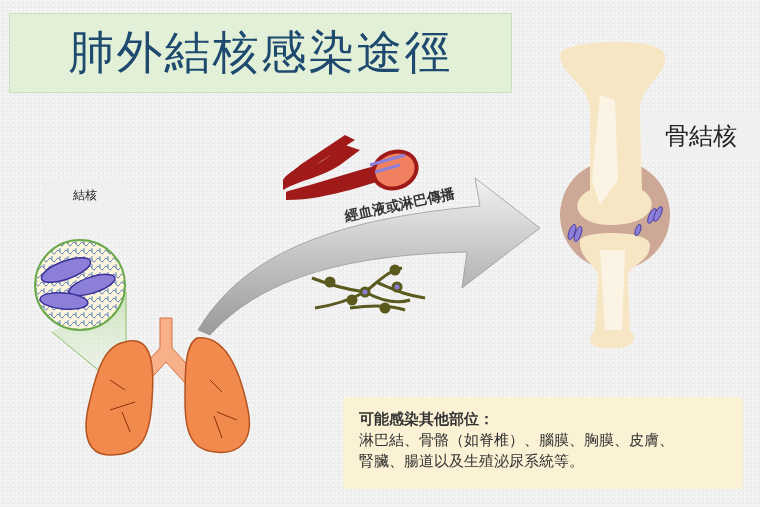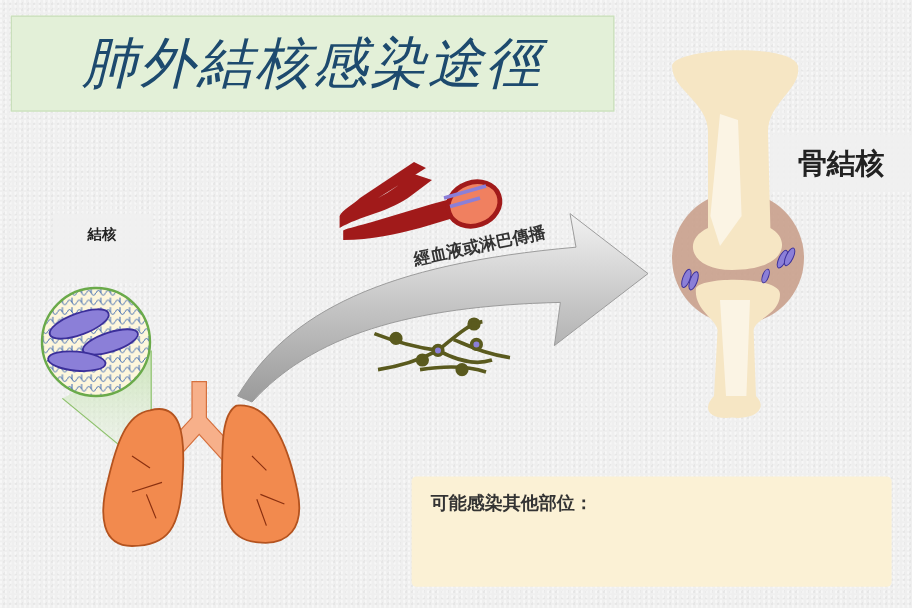--- a/index.html
+++ b/index.html
@@ -9,29 +9,29 @@
     background-image:
       radial-gradient(circle at 20% 30%, rgba(255,255,255,0.5) 0 1px, transparent 1px),
       radial-gradient(circle at 70% 60%, rgba(0,0,0,0.04) 0 1px, transparent 1px);
     background-size:4px 4px, 5px 5px;
     font-family:"DejaVu Sans", sans-serif;
   }
   .abs { position:absolute; }
   .title-box {
     left:9px; top:13px; width:501px; height:78px;
     background:#e3f0d8; border:1px solid #c9dfbb;
-    display:flex; align-items:center; justify-content:center;font-style:italic;
+    display:flex; align-items:center; justify-content:center;
   }
   .title-text {
     font-size:46px; color:#1d4a6e; letter-spacing:2px; font-weight:normal;
     font-family:"DejaVu Sans", sans-serif;
   }
   .label-box {
     background:rgba(240,240,240,0.9);
-    color:#222; font-weight:bold; text-align:center;
+    color:#222; font-weight:normal; text-align:center;
   }
   .bacteria-label { left:44px; top:178px; width:82px; height:56px; font-size:12px; line-height:22px; padding-top:6px; box-sizing:border-box; }
   .bone-label { left:642px; top:112px; width:118px; height:48px; font-size:24px; line-height:48px; }
   .info-box {
     left:343px; top:397px; width:400px; height:92px;
     background:#fbf1d5; border-radius:4px;
     padding:12px 16px; box-sizing:border-box;
     font-size:15px; color:#333; line-height:21px;
   }
   .info-title { font-weight:bold; }
@@ -129,13 +129,15 @@
 <div class="abs label-box bacteria-label">
   <div>結核</div>
 </div>
 
 <div class="abs label-box bone-label">骨結核</div>
 
 <div class="abs arrow-label">經血液或淋巴傳播</div>
 
 <div class="abs info-box">
   <div class="info-title">可能感染其他部位：</div>
+  <div>淋巴結、骨骼（如脊椎）、腦膜、胸膜、皮膚、</div>
+  <div>腎臟、腸道以及生殖泌尿系統等。</div>
 </div>
 
 </body></html>

